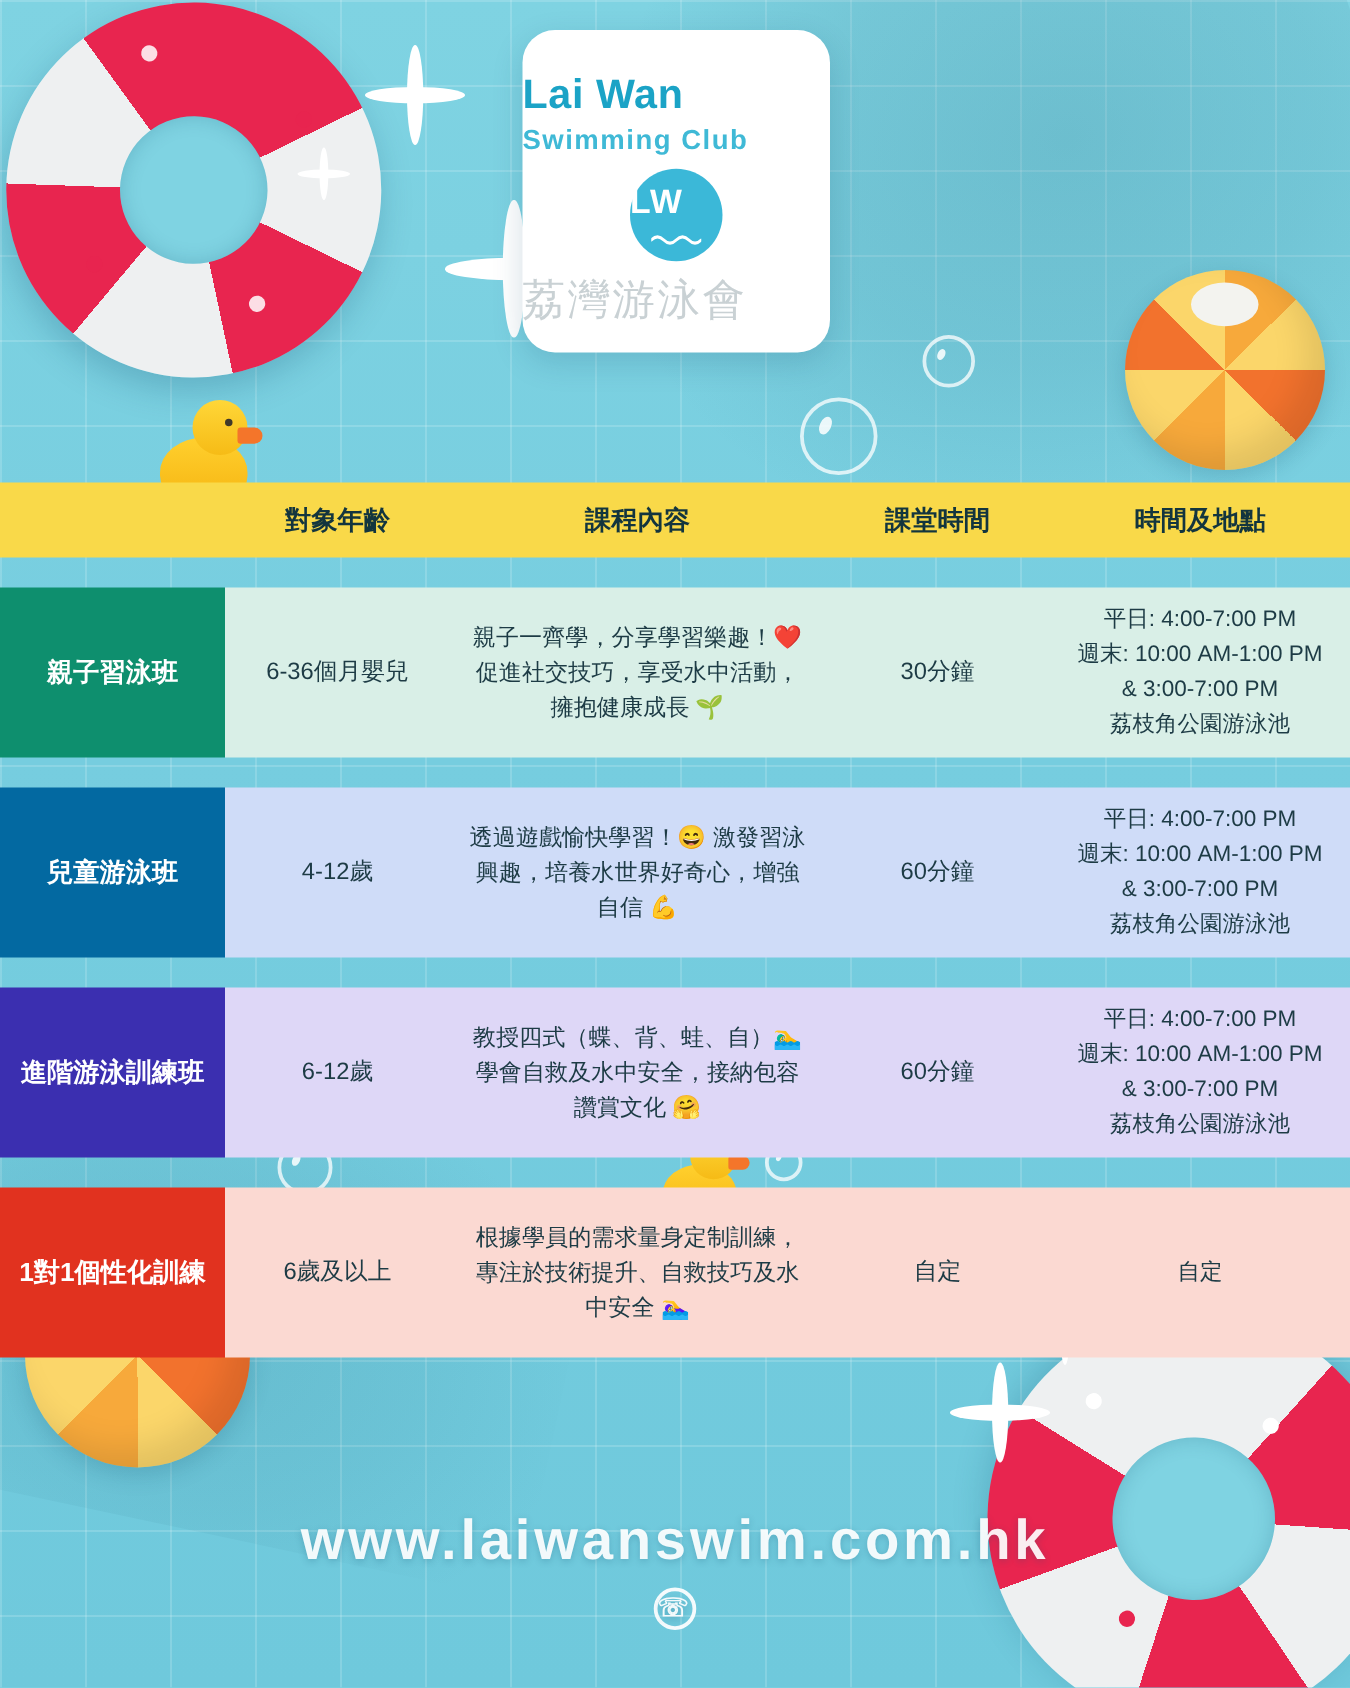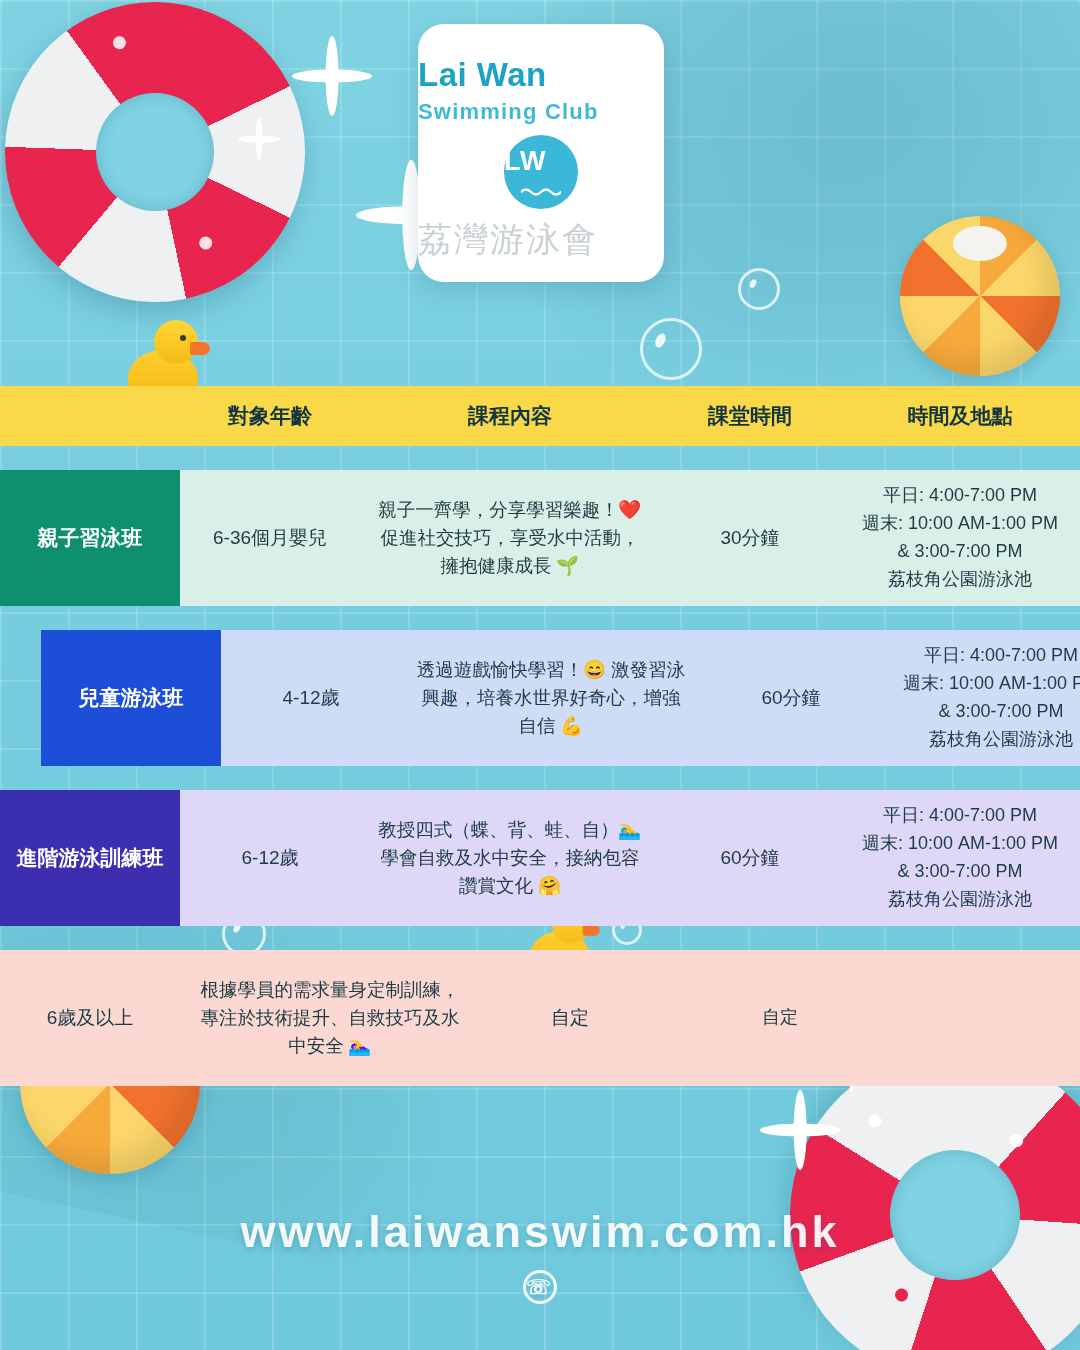--- a/index.html
+++ b/index.html
@@ -221,21 +221,21 @@
   .row .cell{
     display:flex; align-items:center; justify-content:center;
     text-align:center; font-size:19px; color:#1d3b45; line-height:1.5;
     padding:10px 14px;
   }
   .row .cell.desc{ font-size:18.5px; }
   .row .cell.place{ font-size:18px; line-height:1.55; }
 
   .r1 .label{ background:#0e8f6e; }
   .r1 .body { background:#d9efe7; }
-  .r2 .label{ background:#1d4ed8;margin-left:41px; }
+  .r2 .label{ background:#0369a1; }
   .r2 .body { background:#cfdcf8; }
   .r3 .label{ background:#3b2fb0; }
   .r3 .body { background:#ded7f7; }
   .r4 .label{ background:#e1321f; }
   .r4 .body { background:#fbd9d2; }
 
   
   .footer{
     position:absolute; left:0; right:0; bottom:46px; text-align:center;
   }
@@ -354,20 +354,21 @@
       <div class="cell col-b">6-12歲</div>
       <div class="cell col-c desc">教授四式（蝶、背、蛙、自）🏊‍♂️學會自救及水中安全，接納包容讚賞文化 🤗</div>
       <div class="cell col-d">60分鐘</div>
       <div class="cell col-e place" style="white-space: pre-line;">平日: 4:00-7:00 PM
 週末: 10:00 AM-1:00 PM &amp; 3:00-7:00 PM
 荔枝角公園游泳池</div>
     </div>
   </div>
 
   <div class="row r4">
+    <div class="label col-a">1對1個性化訓練</div>
     <div class="body">
       <div class="cell col-b">6歲及以上</div>
       <div class="cell col-c desc">根據學員的需求量身定制訓練，專注於技術提升、自救技巧及水中安全 🏊‍♀️</div>
       <div class="cell col-d">自定</div>
       <div class="cell col-e place" style="white-space: pre-line;">自定</div>
     </div>
   </div>
 
 </div>
 

